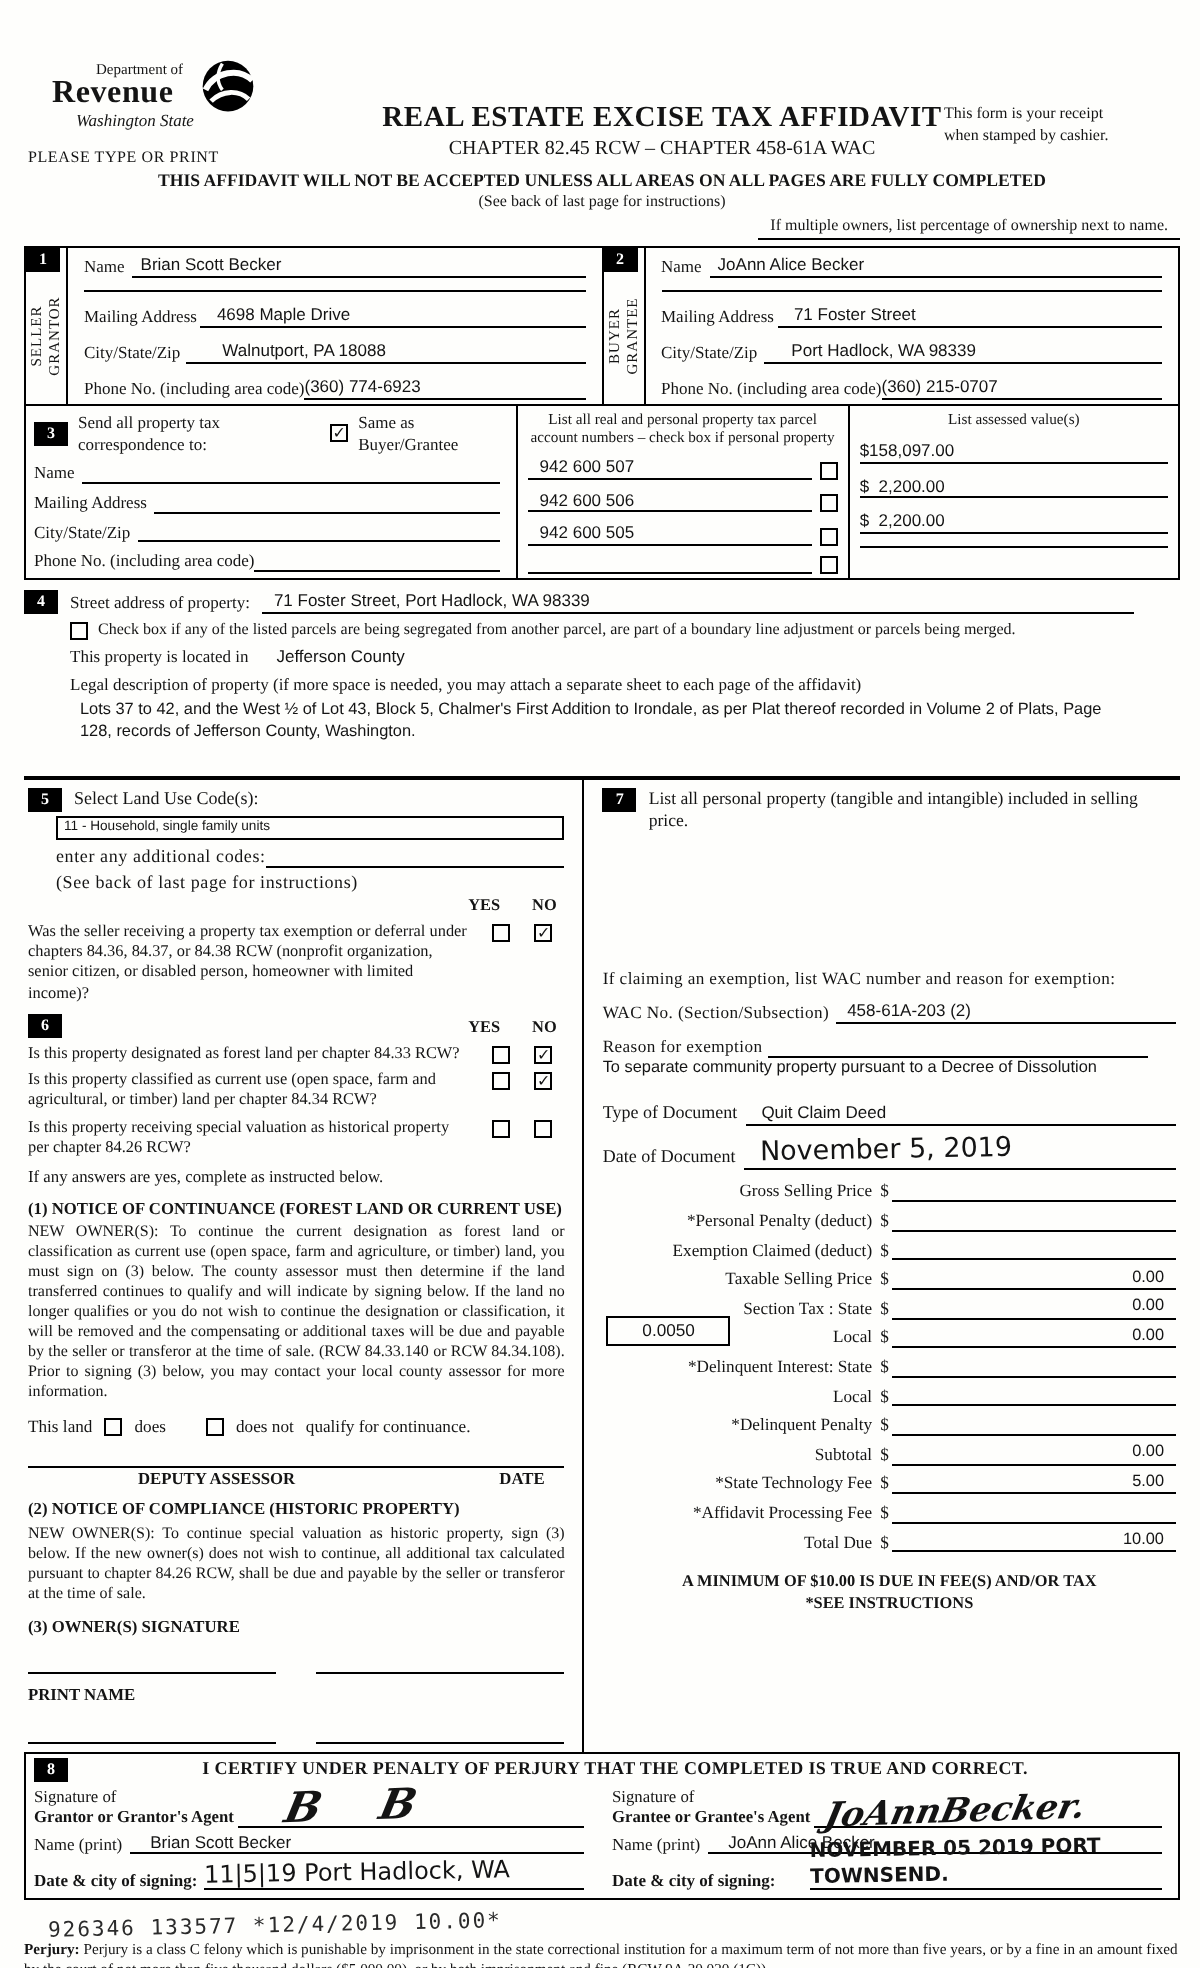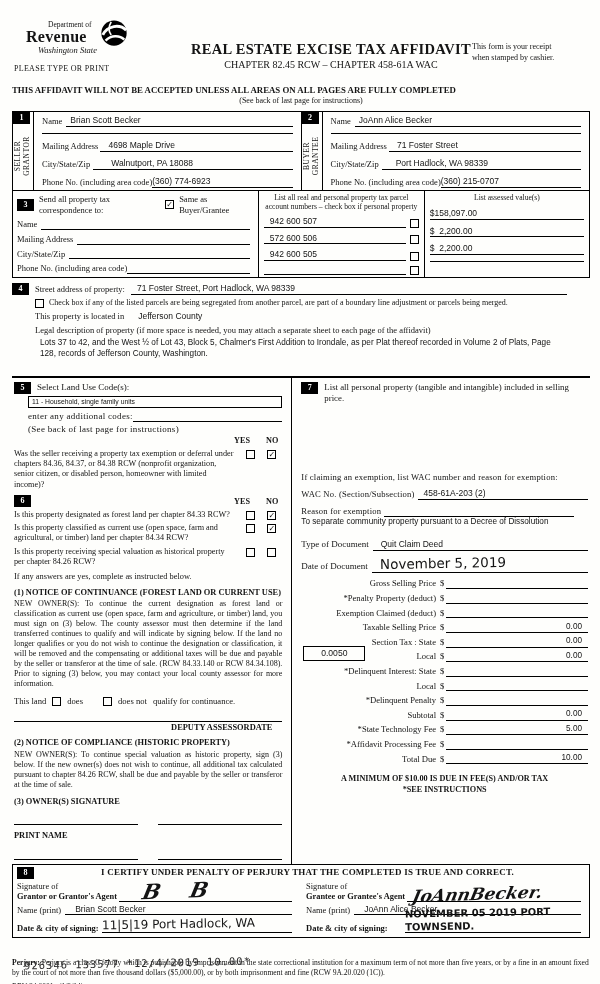--- a/index.html
+++ b/index.html
@@ -1,20 +1,20 @@
 <!DOCTYPE html>
 <html><head>
 <meta charset="utf-8">
 <style>
   html,body { margin:0; padding:0; background:#e8e8e8; }
   .page {
     position:relative; width:600px; height:984px; margin:0 auto;
     background:#fefefc; color:#141414; overflow:hidden;
     font-family:"Liberation Serif", serif; font-size:8.5px; line-height:1.25;
-    box-sizing:border-box; padding:20px 10px 0 12px;
+    box-sizing:border-box; padding:30px 10px 0 12px;
   }
   .b { font-weight:bold; }
   .center { text-align:left; }
   .grow { flex:1; }
   .u { border-bottom:1px solid #000; }
   .frow { display:flex; align-items:flex-end; }
   .cb {
     display:inline-block; box-sizing:border-box; width:9px; height:9px;
     border:1px solid #000; font-size:8px; line-height:7px; text-align:center;
     vertical-align:-1px; font-family:"DejaVu Sans", sans-serif; flex:none;
@@ -29,21 +29,21 @@
   .logo-wrap { width:178px; flex:none; }
   .logo-row { display:flex; align-items:flex-start; padding-left:14px; }
   .lg1 { font-size:7.5px; padding-left:22px; }
   .lg2 { font-size:16px; font-weight:bold; letter-spacing:0.3px; margin-top:-2px; }
   .lg3 { font-size:8.5px; font-style:italic; padding-left:12px; margin-top:-2px; }
   .please { font-size:8px; letter-spacing:0.3px; margin-top:8px; padding-left:2px; }
   .titleblock { flex:1; text-align:center; padding-top:20px; }
   .title { font-size:14.5px; font-weight:bold; letter-spacing:0.3px; }
   .subtitle { font-size:10px; margin-top:1px; }
   .receipt { width:118px; flex:none; font-size:8px; padding-top:22px; line-height:1.35; }
-  .warnrow { text-align:left; font-weight:bold; font-size:8.8px; margin-top:11px; }
+  .warnrow { text-align:center; font-weight:bold; font-size:8.8px; margin-top:1px; }
   .seeback { text-align:center; font-size:8px; }
   .checkrow { display:flex; align-items:flex-end; margin-top:2px; }
   .checkrow .left { display:flex; gap:5px; margin-left:75px; align-items:center; border-bottom:1px solid #000; padding:0 60px 1px 0; }
   .checkrow .right { margin-left:auto; font-size:8px; border-bottom:1px solid #000; padding:0 6px 1px 6px; }
   
   .box13 { border:1.5px solid #000; margin-top:3px; }
   .parties { display:flex; }
   .party { flex:1; display:flex; min-height:78px; }
   .party.buyer { border-left:1.5px solid #000; }
   .vside { width:20px; flex:none; border-right:1px solid #000; position:relative; }
@@ -67,21 +67,21 @@
   .mleft { width:48.5%; box-sizing:border-box; border-right:1px solid #000; padding:4px 9px 4px 2px; }
   .mright { flex:1; box-sizing:border-box; padding:4px 2px 4px 9px; display:flex; flex-direction:column; }
   .lubox { border:1px solid #000; margin:2px 0 0 14px; padding:1px 3px; font-family:"Liberation Sans", sans-serif; font-size:6.8px; }
   .yn { display:flex; justify-content:flex-end; gap:16px; font-weight:bold; font-size:8.2px; padding-right:4px; }
   .qrow { display:flex; align-items:flex-start; gap:12px; margin-top:3px; }
   .qrow .qt { flex:1; font-size:8.2px; }
   .qrow .cb { margin-top:1px; }
   .notice-t { font-weight:bold; font-size:8.4px; margin-top:5px; }
   .notice-b { font-size:8px; text-align:justify; margin-top:1px; }
   .thisland { display:flex; align-items:center; gap:6px; margin-top:7px; font-size:8.6px; }
-  .assline { border-top:1px solid #000; margin-top:14px; display:flex; justify-content:flex-end; font-weight:bold; font-size:8.4px; padding:1px 10px 0 55px; }
+  .assline { border-top:1px solid #000; margin-top:14px; display:flex; justify-content:space-between; font-weight:bold; font-size:8.4px; padding:1px 10px 0 55px; }
   .dualline { display:flex; gap:20px; margin-top:15px; }
   .dualline .seg { flex:1; border-bottom:1px solid #000; height:2px; }
   
   .exemp { font-size:8.6px; letter-spacing:0.2px; }
   .money { margin-top:2px; }
   .mrow { display:flex; align-items:flex-end; height:14.6px; position:relative; }
   .mlabel { width:47%; text-align:right; font-size:8.6px; flex:none; }
   .mdollar { margin:0 2px 0 4px; font-size:8.6px; }
   .mline { flex:1; border-bottom:1px solid #000; text-align:right; font-size:8.2px; padding-right:6px; font-family:"Liberation Sans", sans-serif; }
   .ratebox { position:absolute; left:2px; bottom:1px; width:60px; border:1.5px solid #000; text-align:center; font-family:"Liberation Sans", sans-serif; font-size:8.6px; padding:1px 0; }
@@ -138,20 +138,21 @@
       <div class="subtitle">CHAPTER 82.45 RCW – CHAPTER 458-61A WAC</div>
     </div>
     <div class="receipt">
       <div>This form is your receipt</div>
       <div>when stamped by cashier.</div>
     </div>
   </div>
   <div class="warnrow">THIS AFFIDAVIT WILL NOT BE ACCEPTED UNLESS ALL AREAS ON ALL PAGES ARE FULLY COMPLETED</div>
   <div class="seeback">(See back of last page for instructions)</div>
   <div class="checkrow">
+    <div class="right">If multiple owners, list percentage of ownership next to name.</div>
   </div>
 
   <div class="box13">
     <div class="parties">
 
       <div class="party">
         <div class="vside">
           <span class="badge">1</span>
           <div class="vtext">
             <div>SELLER</div>
@@ -238,21 +239,21 @@
             <span class="grow u"></span>
           </div>
       </div>
       <div class="s3mid">
         <div class="s3hdr">List all real and personal property tax parcel account numbers – check box if personal property</div>
         <div class="parcelrow">
             <span class="grow u typed" style="padding-left:6px">942 600 507</span>
             <span class="cb"></span>
           </div>
         <div class="parcelrow">
-            <span class="grow u typed" style="padding-left:6px">572 600 506</span>
+            <span class="grow u typed" style="padding-left:6px">942 600 506</span>
             <span class="cb"></span>
           </div>
         <div class="parcelrow">
             <span class="grow u typed" style="padding-left:6px">942 600 505</span>
             <span class="cb"></span>
           </div>
         <div class="parcelrow">
             <span class="grow u typed" style="padding-left:6px"></span>
             <span class="cb"></span>
           </div>
@@ -394,21 +395,21 @@
         <span style="font-size:9px">Date of Document</span>
         <span class="grow u" style="margin-left:4px; padding-left:8px"><span class="hand hand-doc">November 5, 2019</span></span>
       </div>
       <div class="money">
         <div class="mrow">
             <span class="mlabel">Gross Selling Price</span>
             <span class="mdollar">$</span>
             <span class="mline"></span>
           </div>
         <div class="mrow">
-            <span class="mlabel">*Penalty Property (deduct)</span>
+            <span class="mlabel">*Personal Penalty (deduct)</span>
             <span class="mdollar">$</span>
             <span class="mline"></span>
           </div>
         <div class="mrow">
             <span class="mlabel">Exemption Claimed (deduct)</span>
             <span class="mdollar">$</span>
             <span class="mline"></span>
           </div>
         <div class="mrow">
             <span class="mlabel">Taxable Selling Price</span>

